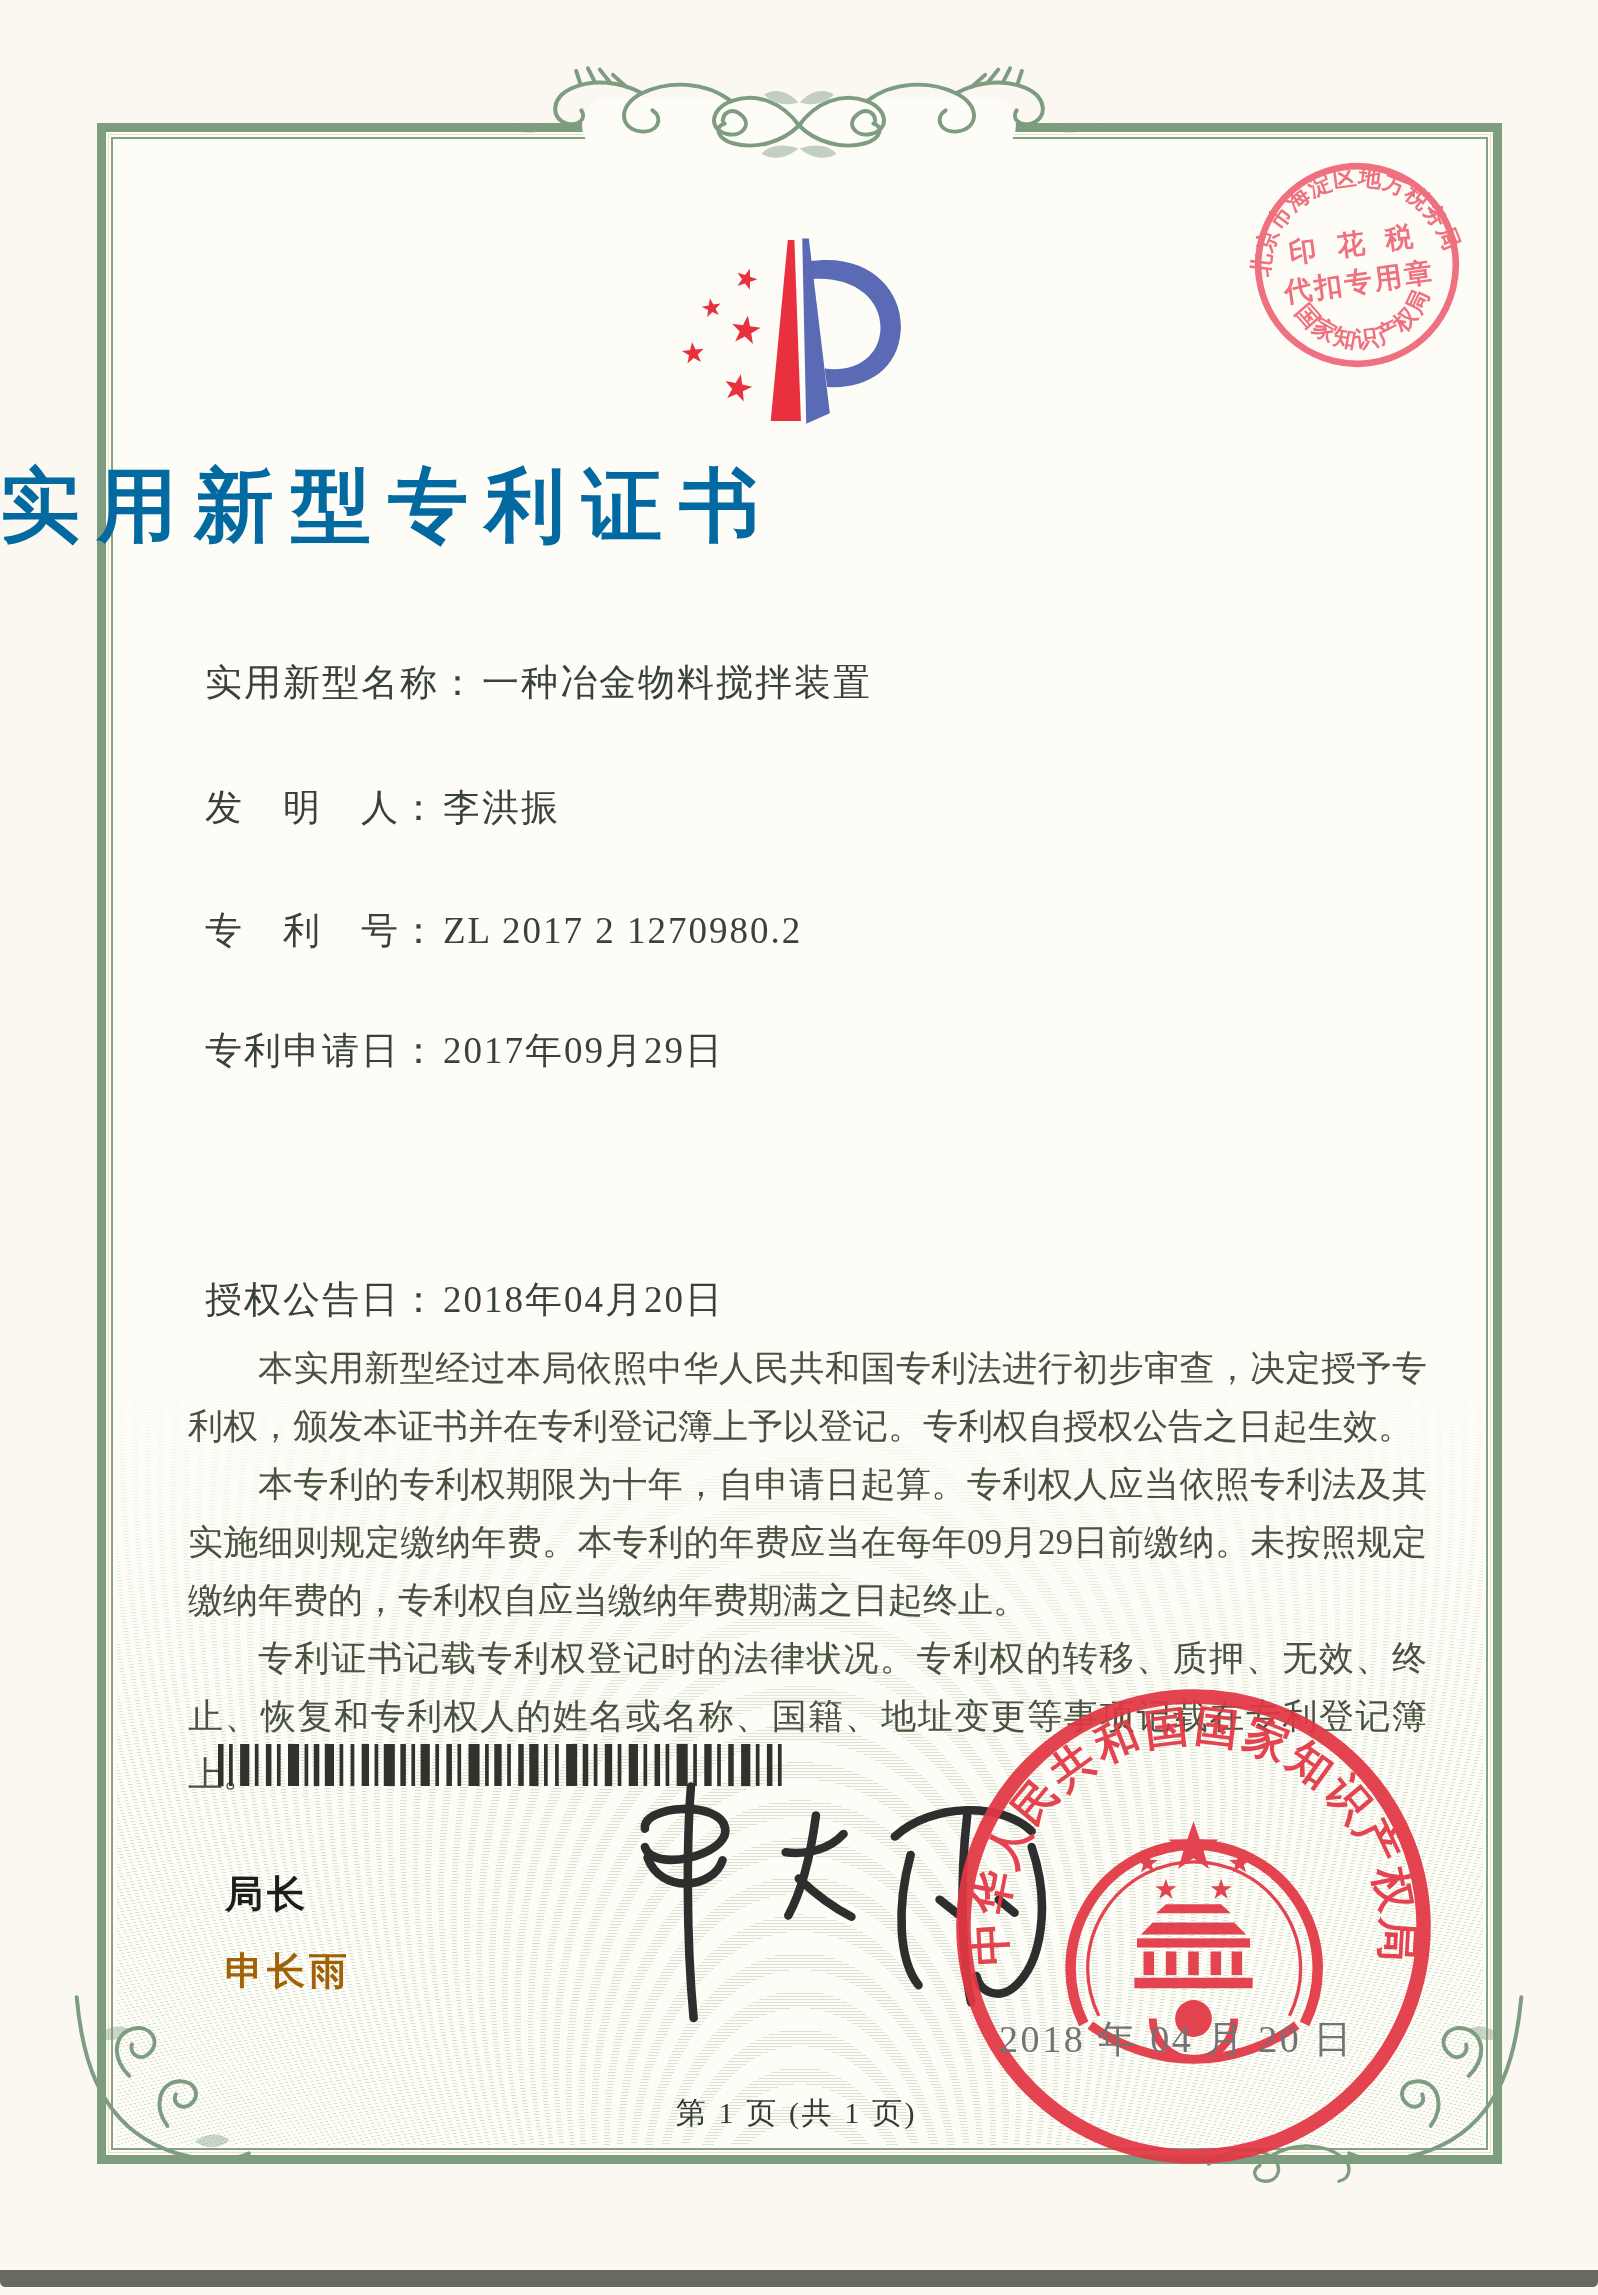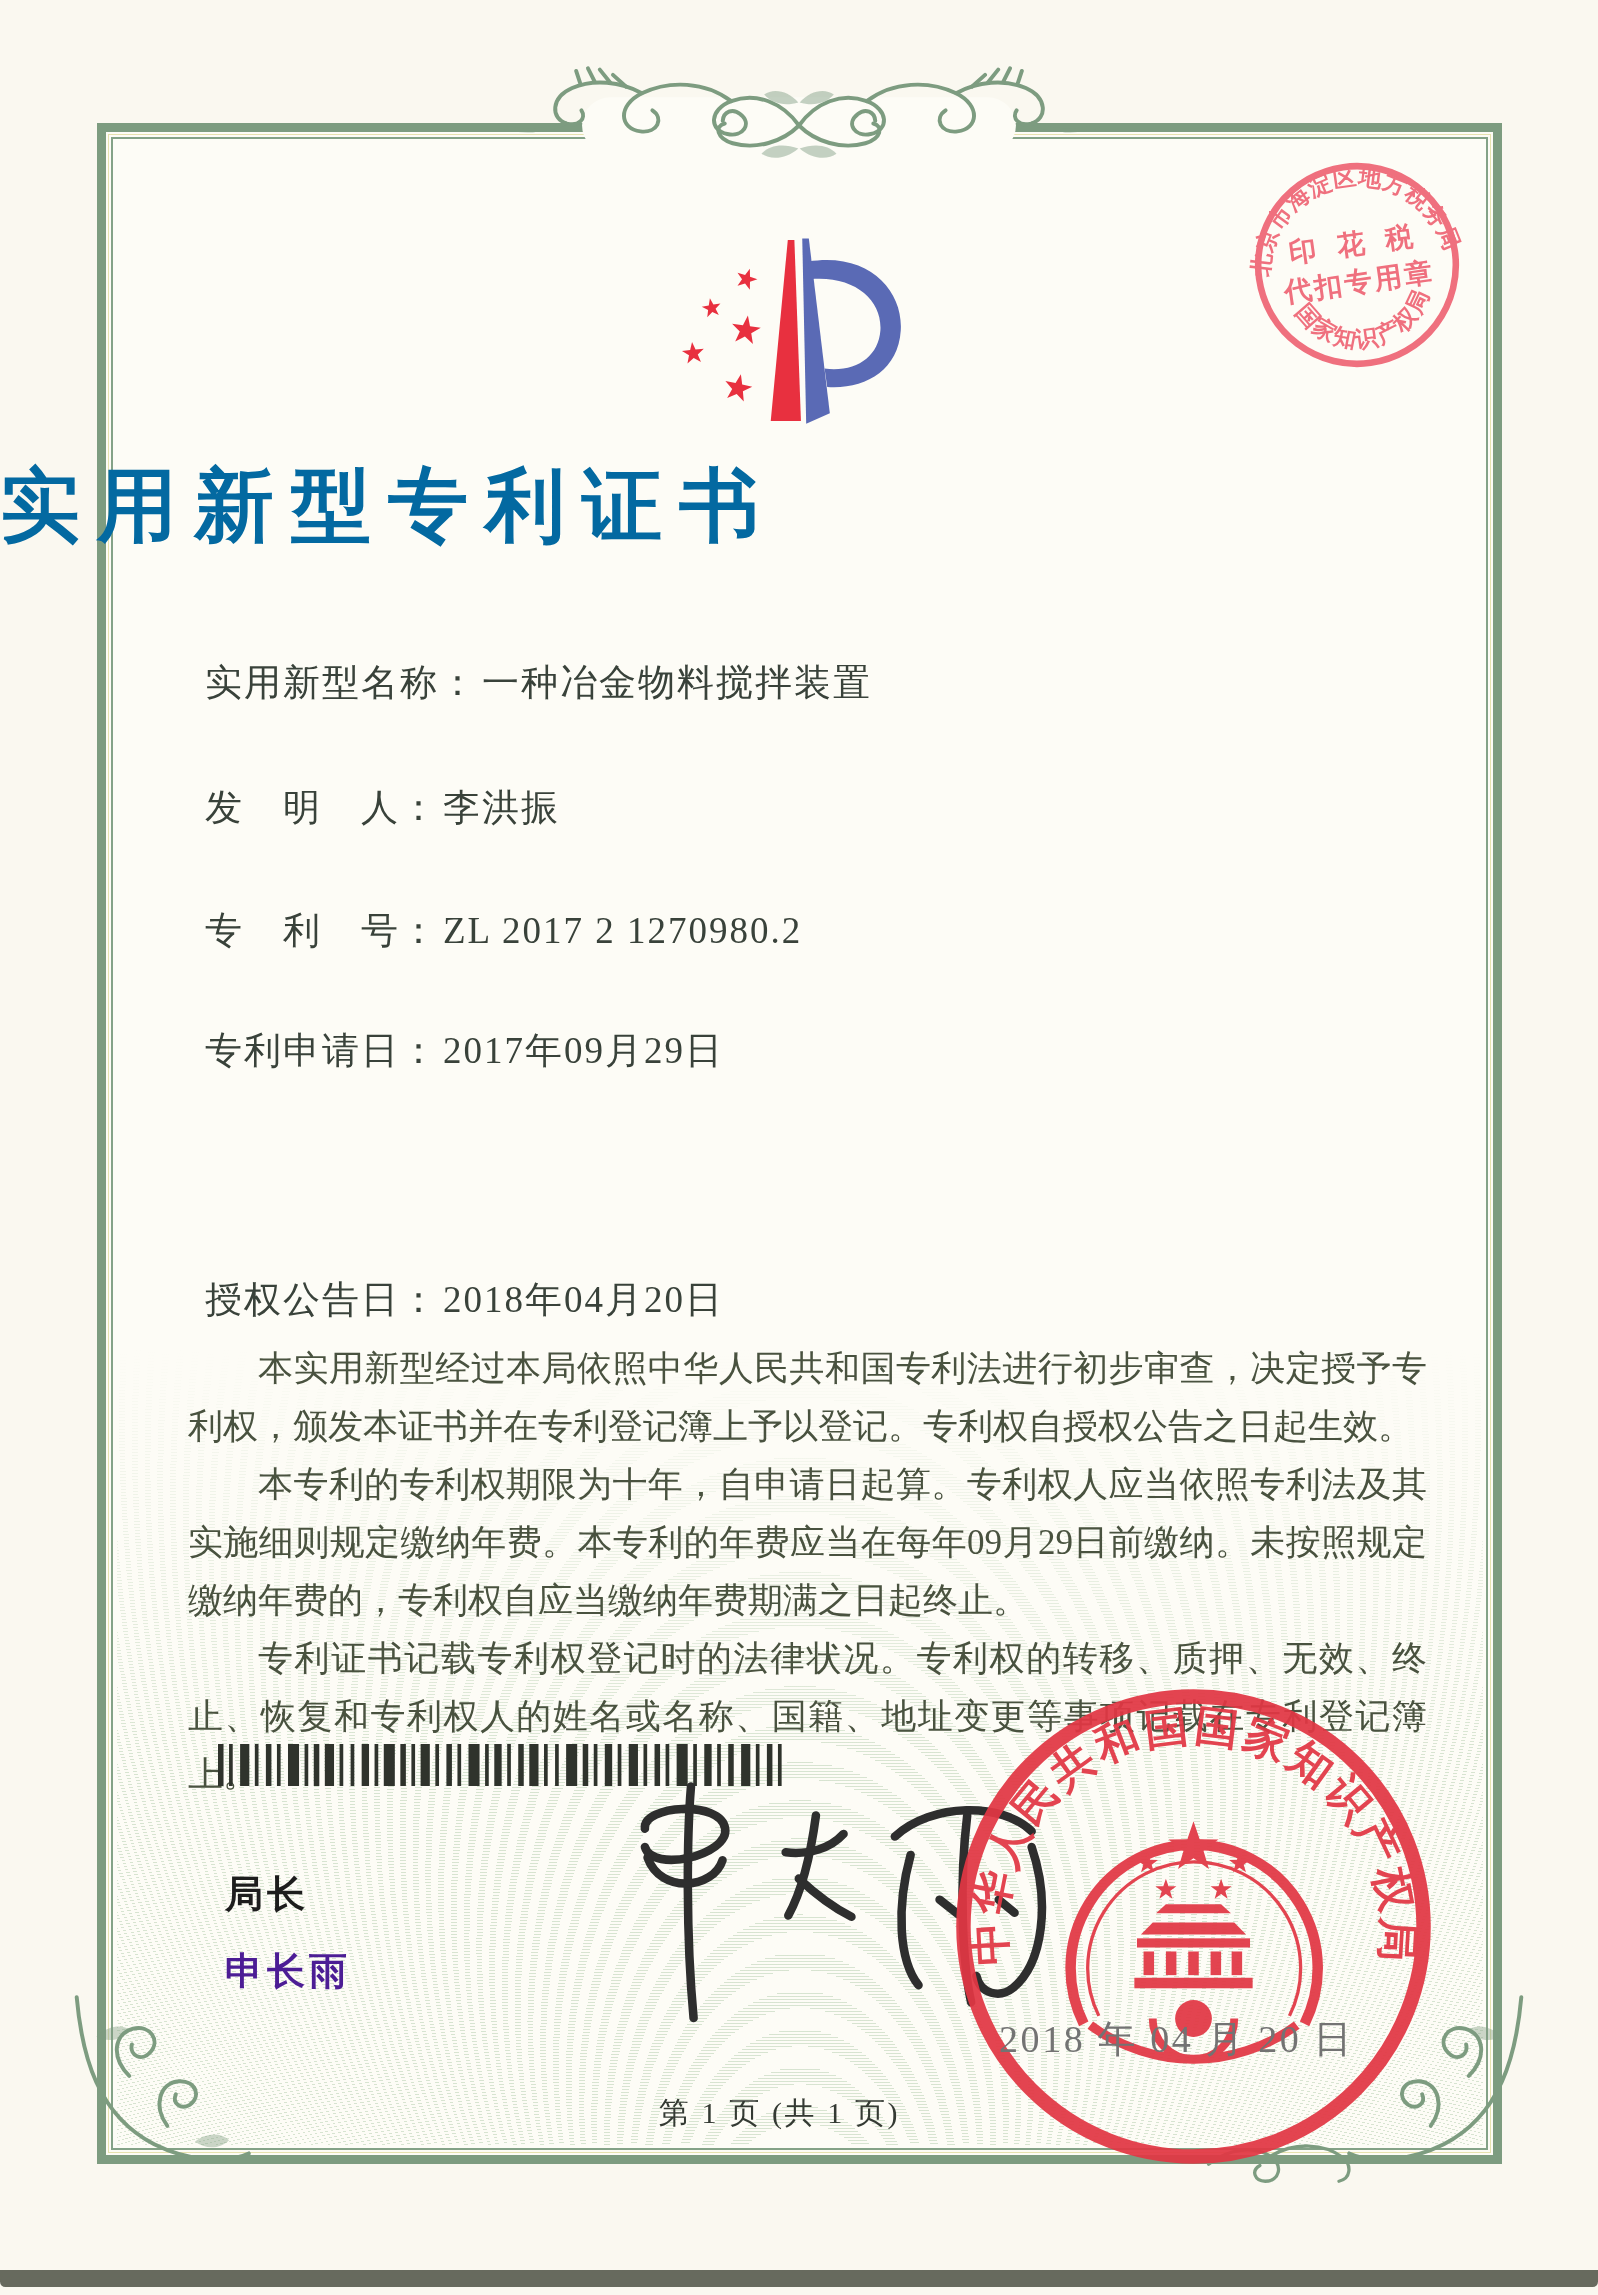--- a/index.html
+++ b/index.html
@@ -43,30 +43,30 @@
     position:absolute;left:188px;top:1340px;width:1239px;z-index:3;
     font-size:35px;line-height:58px;color:#49523f;text-align:justify;
   }
   .paras p{margin:0;text-indent:2em;}
   .barcode{position:absolute;left:218px;top:1744px;z-index:3;}
   .comm-label{position:absolute;left:225px;top:1869px;z-index:3;
     font-family:"Liberation Sans","DejaVu Sans",sans-serif;
     font-size:38px;font-weight:bold;color:#1d1d1d;letter-spacing:4px;}
   .comm-name{position:absolute;left:225px;top:1946px;z-index:3;
     font-family:"Liberation Sans","DejaVu Sans",sans-serif;
-    font-size:38px;font-weight:bold;color:#4c1d95;letter-spacing:4px;}
+    font-size:38px;font-weight:bold;color:#a16207;letter-spacing:4px;}
   .signature{position:absolute;left:566px;top:1776px;z-index:3;}
   .seal{position:absolute;left:949px;top:1682px;z-index:3;opacity:.93;}
   .seal-date{
     position:absolute;left:962px;top:2014px;z-index:4;
     font-size:38px;letter-spacing:2.6px;color:#737373;white-space:nowrap;margin-left:37px;
   }
   .footer{
     position:absolute;left:97px;width:1365px;top:2093px;z-index:3;
-    text-align:center;font-size:30px;color:#343a33;letter-spacing:2.6px;
+    text-align:center;font-size:30px;color:#343a33;letter-spacing:2.6px;padding-left:17px;
   }
   .stamp{position:absolute;left:1245px;top:153px;z-index:3;transform:rotate(-8deg);opacity:.88;}
   .logo{position:absolute;left:672px;top:232px;z-index:3;}
   .dragons{position:absolute;left:421px;top:63px;z-index:2;}
   .flourish-bl{position:absolute;left:57px;top:1984px;z-index:2;}
   .flourish-br{position:absolute;left:1344px;top:1984px;z-index:2;transform:scaleX(-1);}
   .scroll-bottom{position:absolute;left:1202px;top:2122px;z-index:2;}
   .scan-edge{
     position:absolute;left:0;bottom:8px;width:100%;height:17px;z-index:6;
     background:#565a4e;border-radius:0 0 5.3px 5.3px;opacity:.9;

